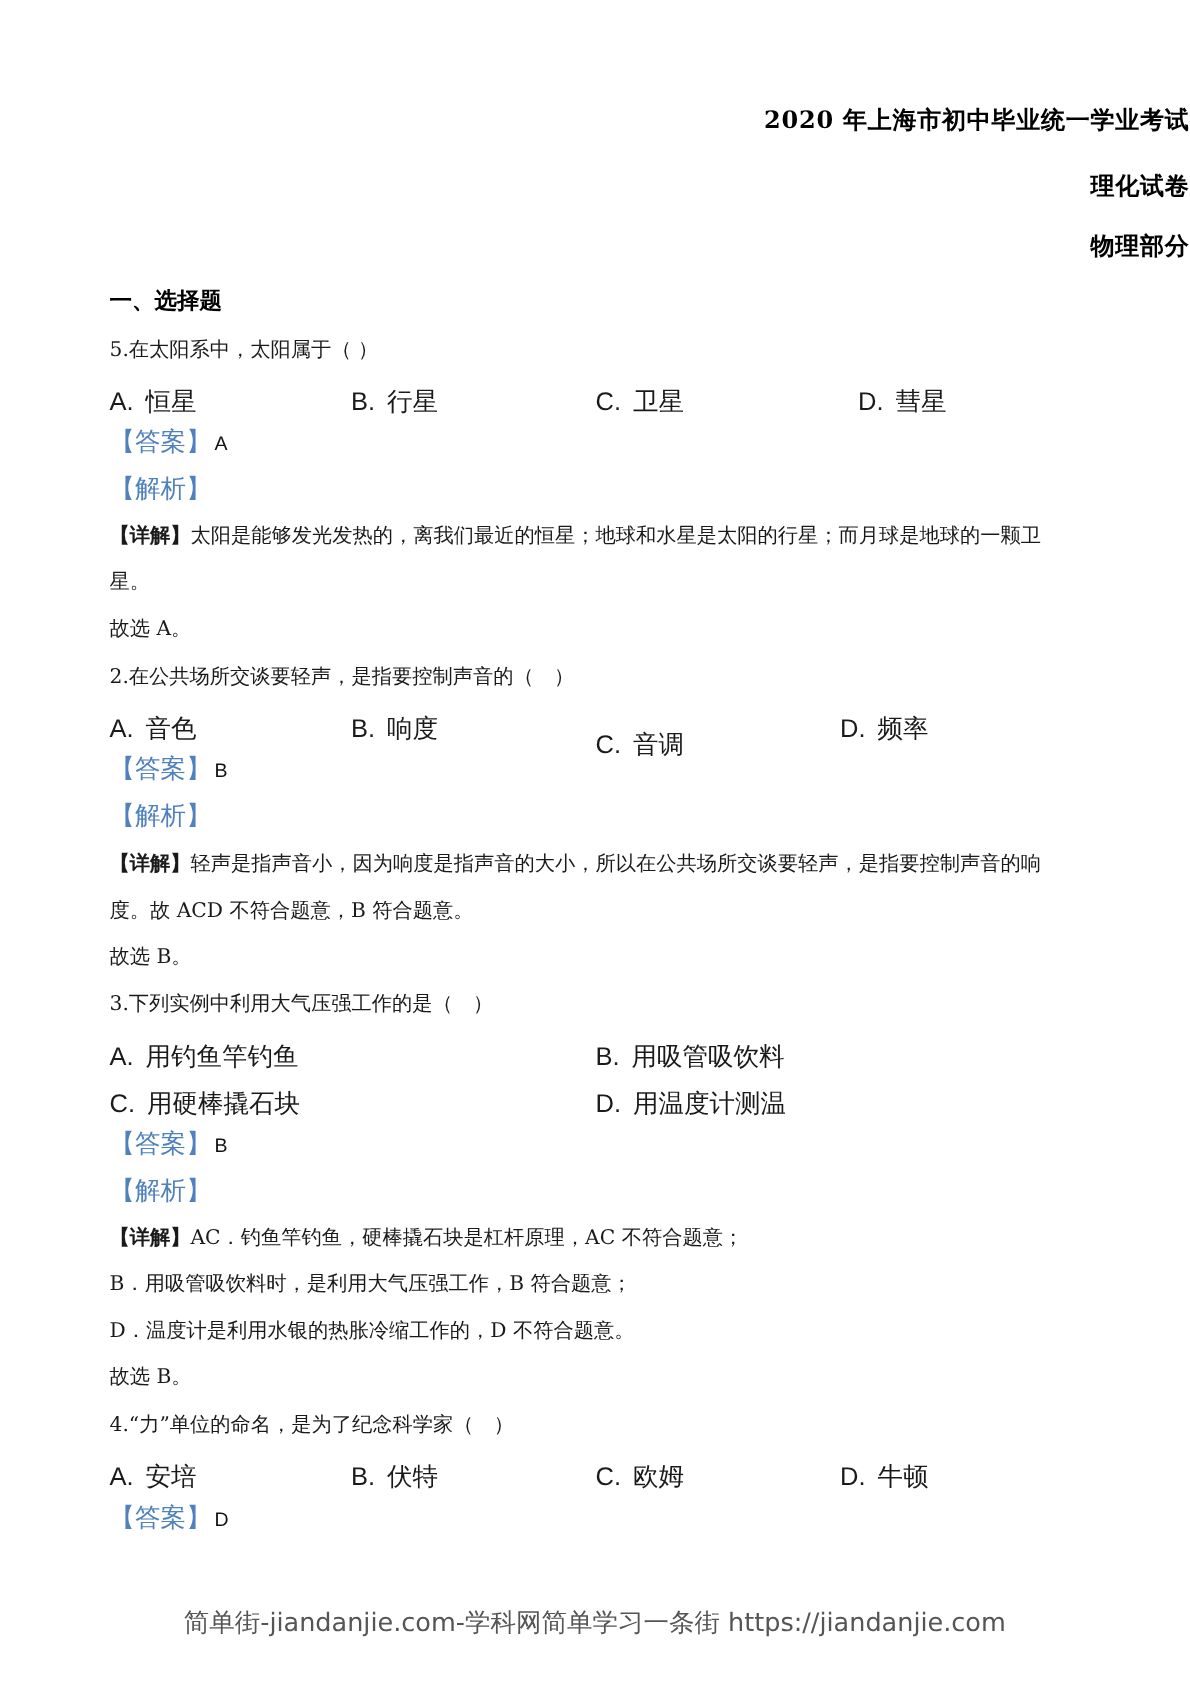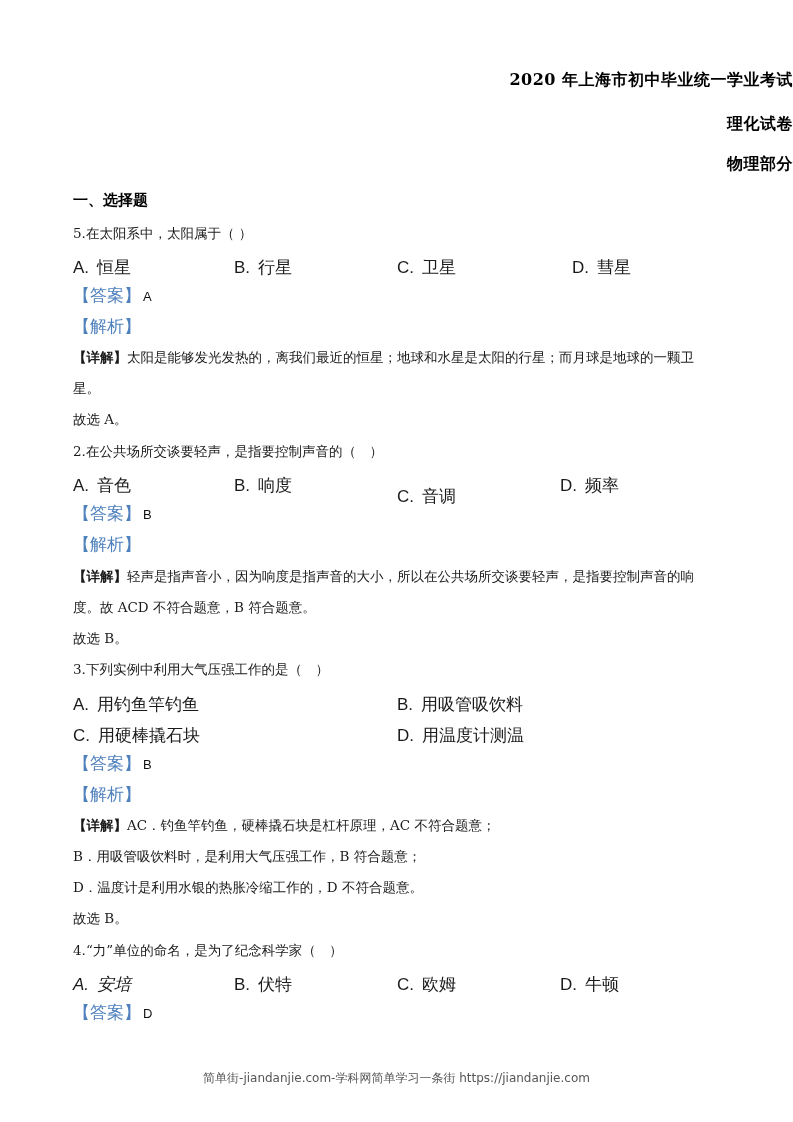--- a/index.html
+++ b/index.html
@@ -17,21 +17,21 @@
       white-space: nowrap; color: #1a1a1a;
     }
     .section-head { font-weight: bold; font-size: 15px; color: #000; }
     .opt { position: absolute; font-size: 17px; white-space: nowrap; color: #1a1a1a; }
     .opt .letter { font-family: "Liberation Sans", sans-serif; margin-right: 8px; }
     .tag { color: #4f81bd; font-family: "DejaVu Sans", sans-serif; font-size: 17px; }
     .tag-val { font-family: "Liberation Sans", sans-serif; font-size: 13px; color: #111; margin-left: 2px; }
     .bold-bracket { font-weight: bold; text-align: center; }
     .footer {
       position: absolute; top: 1070px; left: 0; width: 793px; text-align: center;
-      font-family: "DejaVu Sans", sans-serif; font-size: 12px; color: #555;
+      font-family: "DejaVu Sans", sans-serif; font-size: 17px; color: #555;
     }
   </style>
 </head>
 <body>
 
 <div class="title" style="top:70px;">2020 年上海市初中毕业统一学业考试</div>
 <div class="title" style="top:114px;">理化试卷</div>
 <div class="title" style="top:154px;">物理部分</div>
 
 <div class="line section-head" style="top:192px;">一、选择题</div>
@@ -64,19 +64,19 @@
 <div class="opt" style="top:724px; left:73px;"><span class="letter">C.</span><span>用硬棒撬石块</span></div>
 <div class="opt" style="top:724px; left:397px;"><span class="letter">D.</span><span>用温度计测温</span></div>
 <div class="line" style="top:755px;"><span class="tag">【答案】</span><span class="tag-val">B</span></div>
 <div class="line" style="top:786px;"><span class="tag">【解析】</span></div>
 <div class="line" style="top:817px;"><span class="bold-bracket">【详解】</span><span>AC．钓鱼竿钓鱼，硬棒撬石块是杠杆原理，AC 不符合题意；</span></div>
 <div class="line" style="top:848px;">B．用吸管吸饮料时，是利用大气压强工作，B 符合题意；</div>
 <div class="line" style="top:879px;">D．温度计是利用水银的热胀冷缩工作的，D 不符合题意。</div>
 <div class="line" style="top:910px;">故选 B。</div>
 
 <div class="line" style="top:942px;text-align:right;">4.“力”单位的命名，是为了纪念科学家（　）</div>
-<div class="opt" style="top:973px; left:73px;font-style:italic;"><span class="letter">A.</span><span>安培</span></div>
+<div class="opt" style="top:973px; left:73px;"><span class="letter">A.</span><span>安培</span></div>
 <div class="opt" style="top:973px; left:234px;"><span class="letter">B.</span><span>伏特</span></div>
 <div class="opt" style="top:973px; left:397px;"><span class="letter">C.</span><span>欧姆</span></div>
 <div class="opt" style="top:973px; left:560px;"><span class="letter">D.</span><span>牛顿</span></div>
 <div class="line" style="top:1004px;"><span class="tag">【答案】</span><span class="tag-val">D</span></div>
 
 <div class="footer">简单街-jiandanjie.com-学科网简单学习一条街 https://jiandanjie.com</div>
 
 </body></html>

